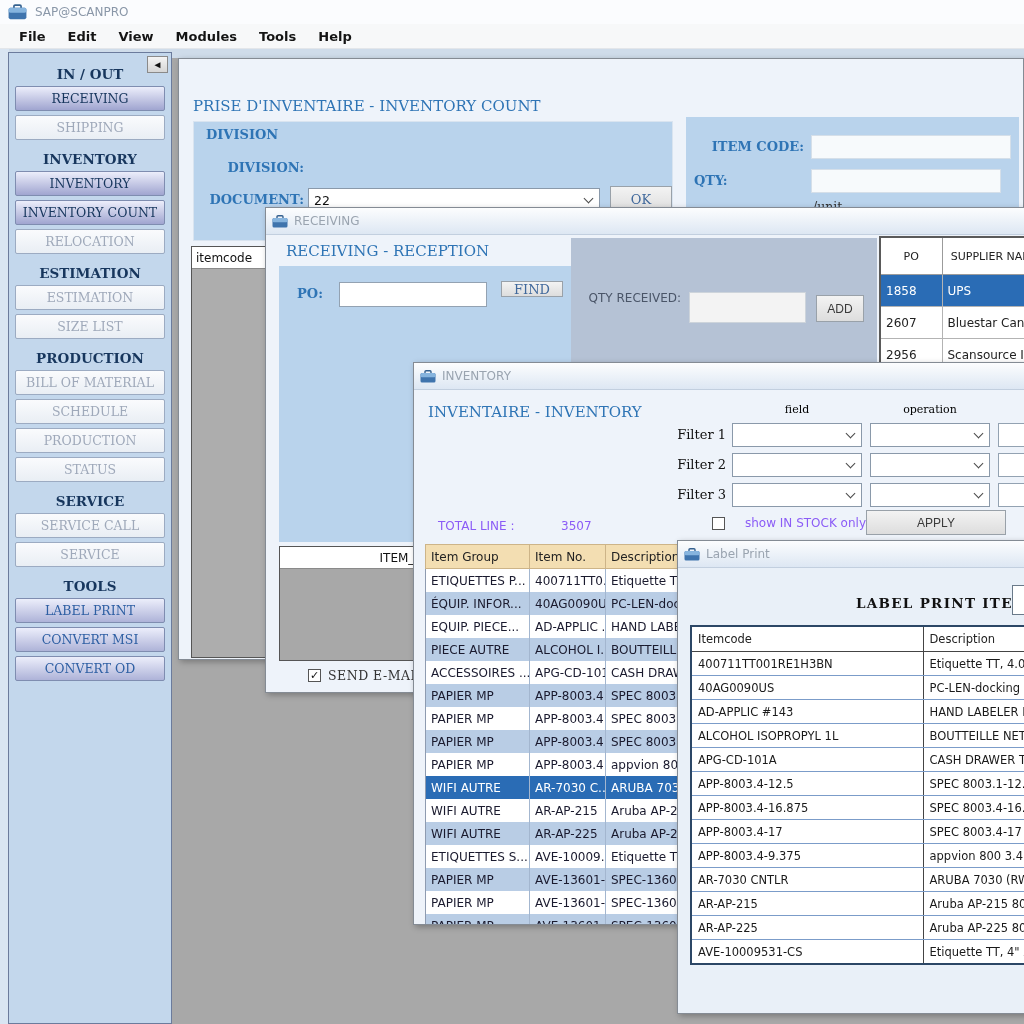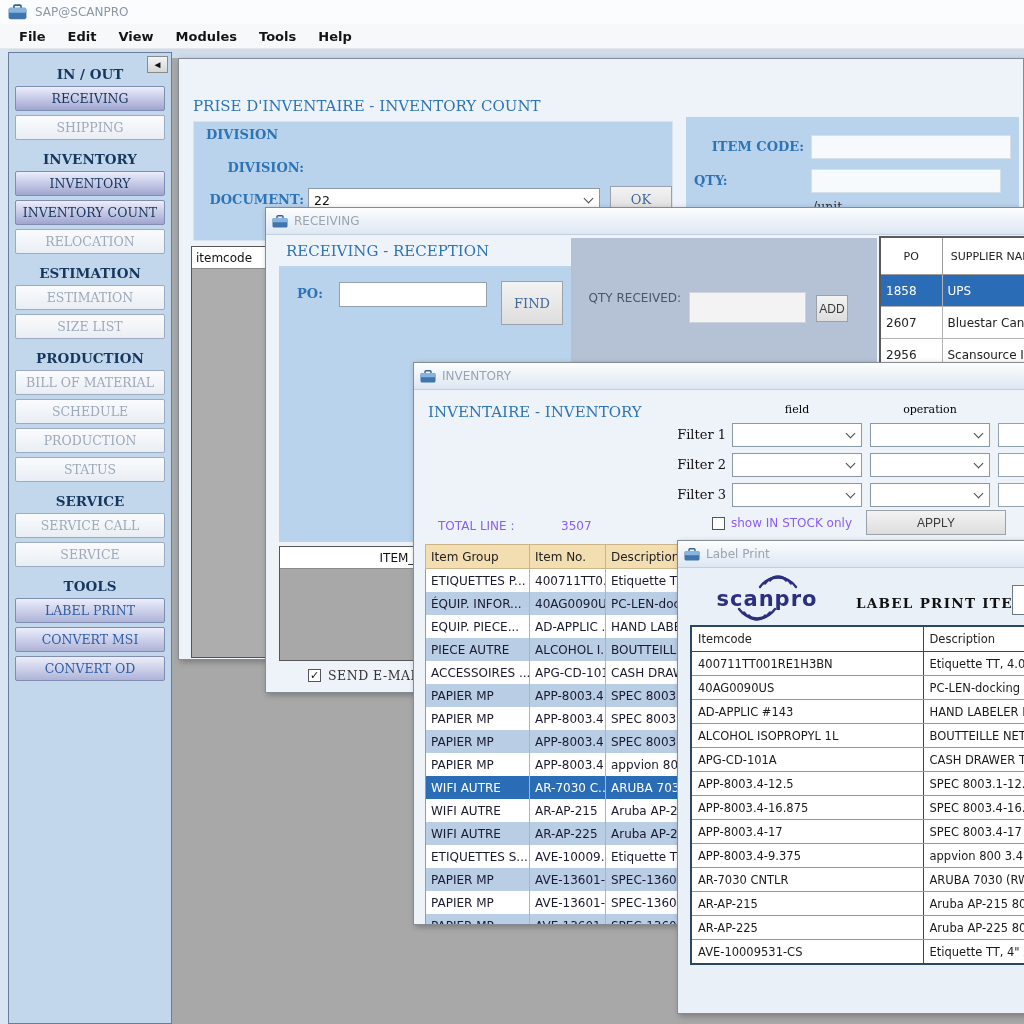--- a/index.html
+++ b/index.html
@@ -168,35 +168,35 @@
           <rect x="0.5" y="3" width="15" height="4.2" rx="1.5" fill="#86b4de"></rect>
         </svg>
     </span>
     <span class="win-title">RECEIVING</span>
   </div>
   <div class="content">
     <div class="heading abs" style="left:20px;top:8px">RECEIVING - RECEPTION</div>
     <div class="bluepanel abs" style="left:13px;top:32px;width:295px;height:276px">
       <div class="blabel abs" style="left:10px;top:20px;width:42px;text-align:center">PO:</div>
       <div class="tinput" style="left:60px;top:16px;width:148px;height:25px"></div>
-      <button class="push serifblue" style="left:222px;top:15px;width:62px;height:44px">FIND</button>
+      <button class="push serifblue" style="left:222px;top:15px;width:62px;height:16px">FIND</button>
     </div>
     <div class="list" style="left:13px;top:312px;width:175px;height:115px;background:#a8a8a8">
       <div class="list-header" style="justify-content:flex-end">ITEM_CODE</div>
     </div>
     <div class="abs" style="left:42px;top:434px;display:flex;align-items:center;gap:7px">
       <span class="cb">
           <span>✓</span>
         </span>
       <span class="seriftext" style="letter-spacing:.5px">SEND E-MAIL CONF</span>
     </div>
     <div class="graypanel abs" style="left:305px;top:4px;width:306px;height:125px">
       <div class="abs plain" style="left:5px;top:52px;width:105px;text-align:right;color:#4a5568;line-height:1.35">QTY RECEIVED:</div>
       <div class="softinput" style="left:118px;top:54px;width:117px;height:31px;background:#f3f3f3"></div>
-      <button class="push" style="left:245px;top:57px;width:32px;height:27px">ADD</button>
+      <button class="push" style="left:245px;top:57px;width:48px;height:27px">ADD</button>
     </div>
     <table class="po-table abs" style="left:613px;top:2px;width:170px">
       <colgroup>
           <col style="width:62px">
           <col>
         </colgroup>
       <thead>
         <tr>
           <th>PO</th>
           <th>SUPPLIER NAME</th>
@@ -258,21 +258,21 @@
     <div class="combo" style="left:318px;top:94px;width:130px;height:24px">
         <span class="chev"></span>
       </div>
     <div class="combo" style="left:456px;top:94px;width:120px;height:24px">
         <span class="chev"></span>
       </div>
     <div class="tinput" style="left:584px;top:94px;width:80px;height:24px"></div>
 
     <div class="abs plain" style="left:24px;top:130px">TOTAL LINE :</div>
     <div class="abs plain" style="left:147px;top:130px">3507</div>
-    <div class="abs" style="left:298px;top:127px;display:flex;align-items:flex-end;gap:6px">
+    <div class="abs" style="left:298px;top:127px;display:flex;align-items:flex-end;gap:20px">
       <span class="cb"></span>
       <span class="plain">show IN STOCK only</span>
     </div>
     <button class="push" style="left:452px;top:121px;width:140px;height:25px">APPLY</button>
 
     <table class="inv-table abs" style="left:11px;top:155px;width:592px">
       <colgroup>
           <col style="width:104px">
           <col style="width:76px">
           <col>
@@ -375,33 +375,20 @@
     <span style="display:inline-flex">
       <svg width="16" height="13" viewBox="0 0 16 13">
           <rect x="5" y="0.7" width="6" height="4" rx="1" fill="none" stroke="#35618f" stroke-width="1.4"></rect>
           <rect x="0.5" y="3" width="15" height="9.5" rx="1.5" fill="#3f74ad"></rect>
           <rect x="0.5" y="3" width="15" height="4.2" rx="1.5" fill="#86b4de"></rect>
         </svg>
     </span>
     <span class="win-title">Label Print</span>
   </div>
   <div class="content">
-    <div class="abs" style="left:22px;top:4px">
-      <svg width="135" height="54" viewBox="0 0 135 54">
-        <g stroke="#2b2f7e" stroke-width="2.3" fill="none" stroke-linecap="round">
-          <path d="M60 16 A22 22 0 0 1 96 16"></path>
-          <path d="M65 12.5 A16 16 0 0 1 91 12.5"></path>
-          <path d="M70 9.5 A10 10 0 0 1 86 9.5"></path>
-          <path d="M39 38 A22 22 0 0 0 75 38"></path>
-          <path d="M44 41.5 A16 16 0 0 0 70 41.5"></path>
-          <path d="M49 44.5 A10 10 0 0 0 65 44.5"></path>
-        </g>
-        <text x="67" y="35" text-anchor="middle" font-family="DejaVu Sans, sans-serif" font-weight="bold" font-size="21" letter-spacing="1" fill="#2b2f7e">scanpro</text>
-      </svg>
-    </div>
     <div class="abs" style="left:178px;top:28px;font-family:'DejaVu Serif',serif;font-weight:bold;font-size:13.5px;letter-spacing:1.3px;color:#111;white-space:nowrap">LABEL PRINT ITEM :</div>
     <div class="tinput" style="left:334px;top:18px;width:80px;height:30px;border-color:#6a7a8a"></div>
     <table class="lp-table abs" style="left:12px;top:58px;width:376px">
       <colgroup>
           <col style="width:232px">
           <col>
         </colgroup>
       <thead>
         <tr>
           <th>Itemcode</th>

